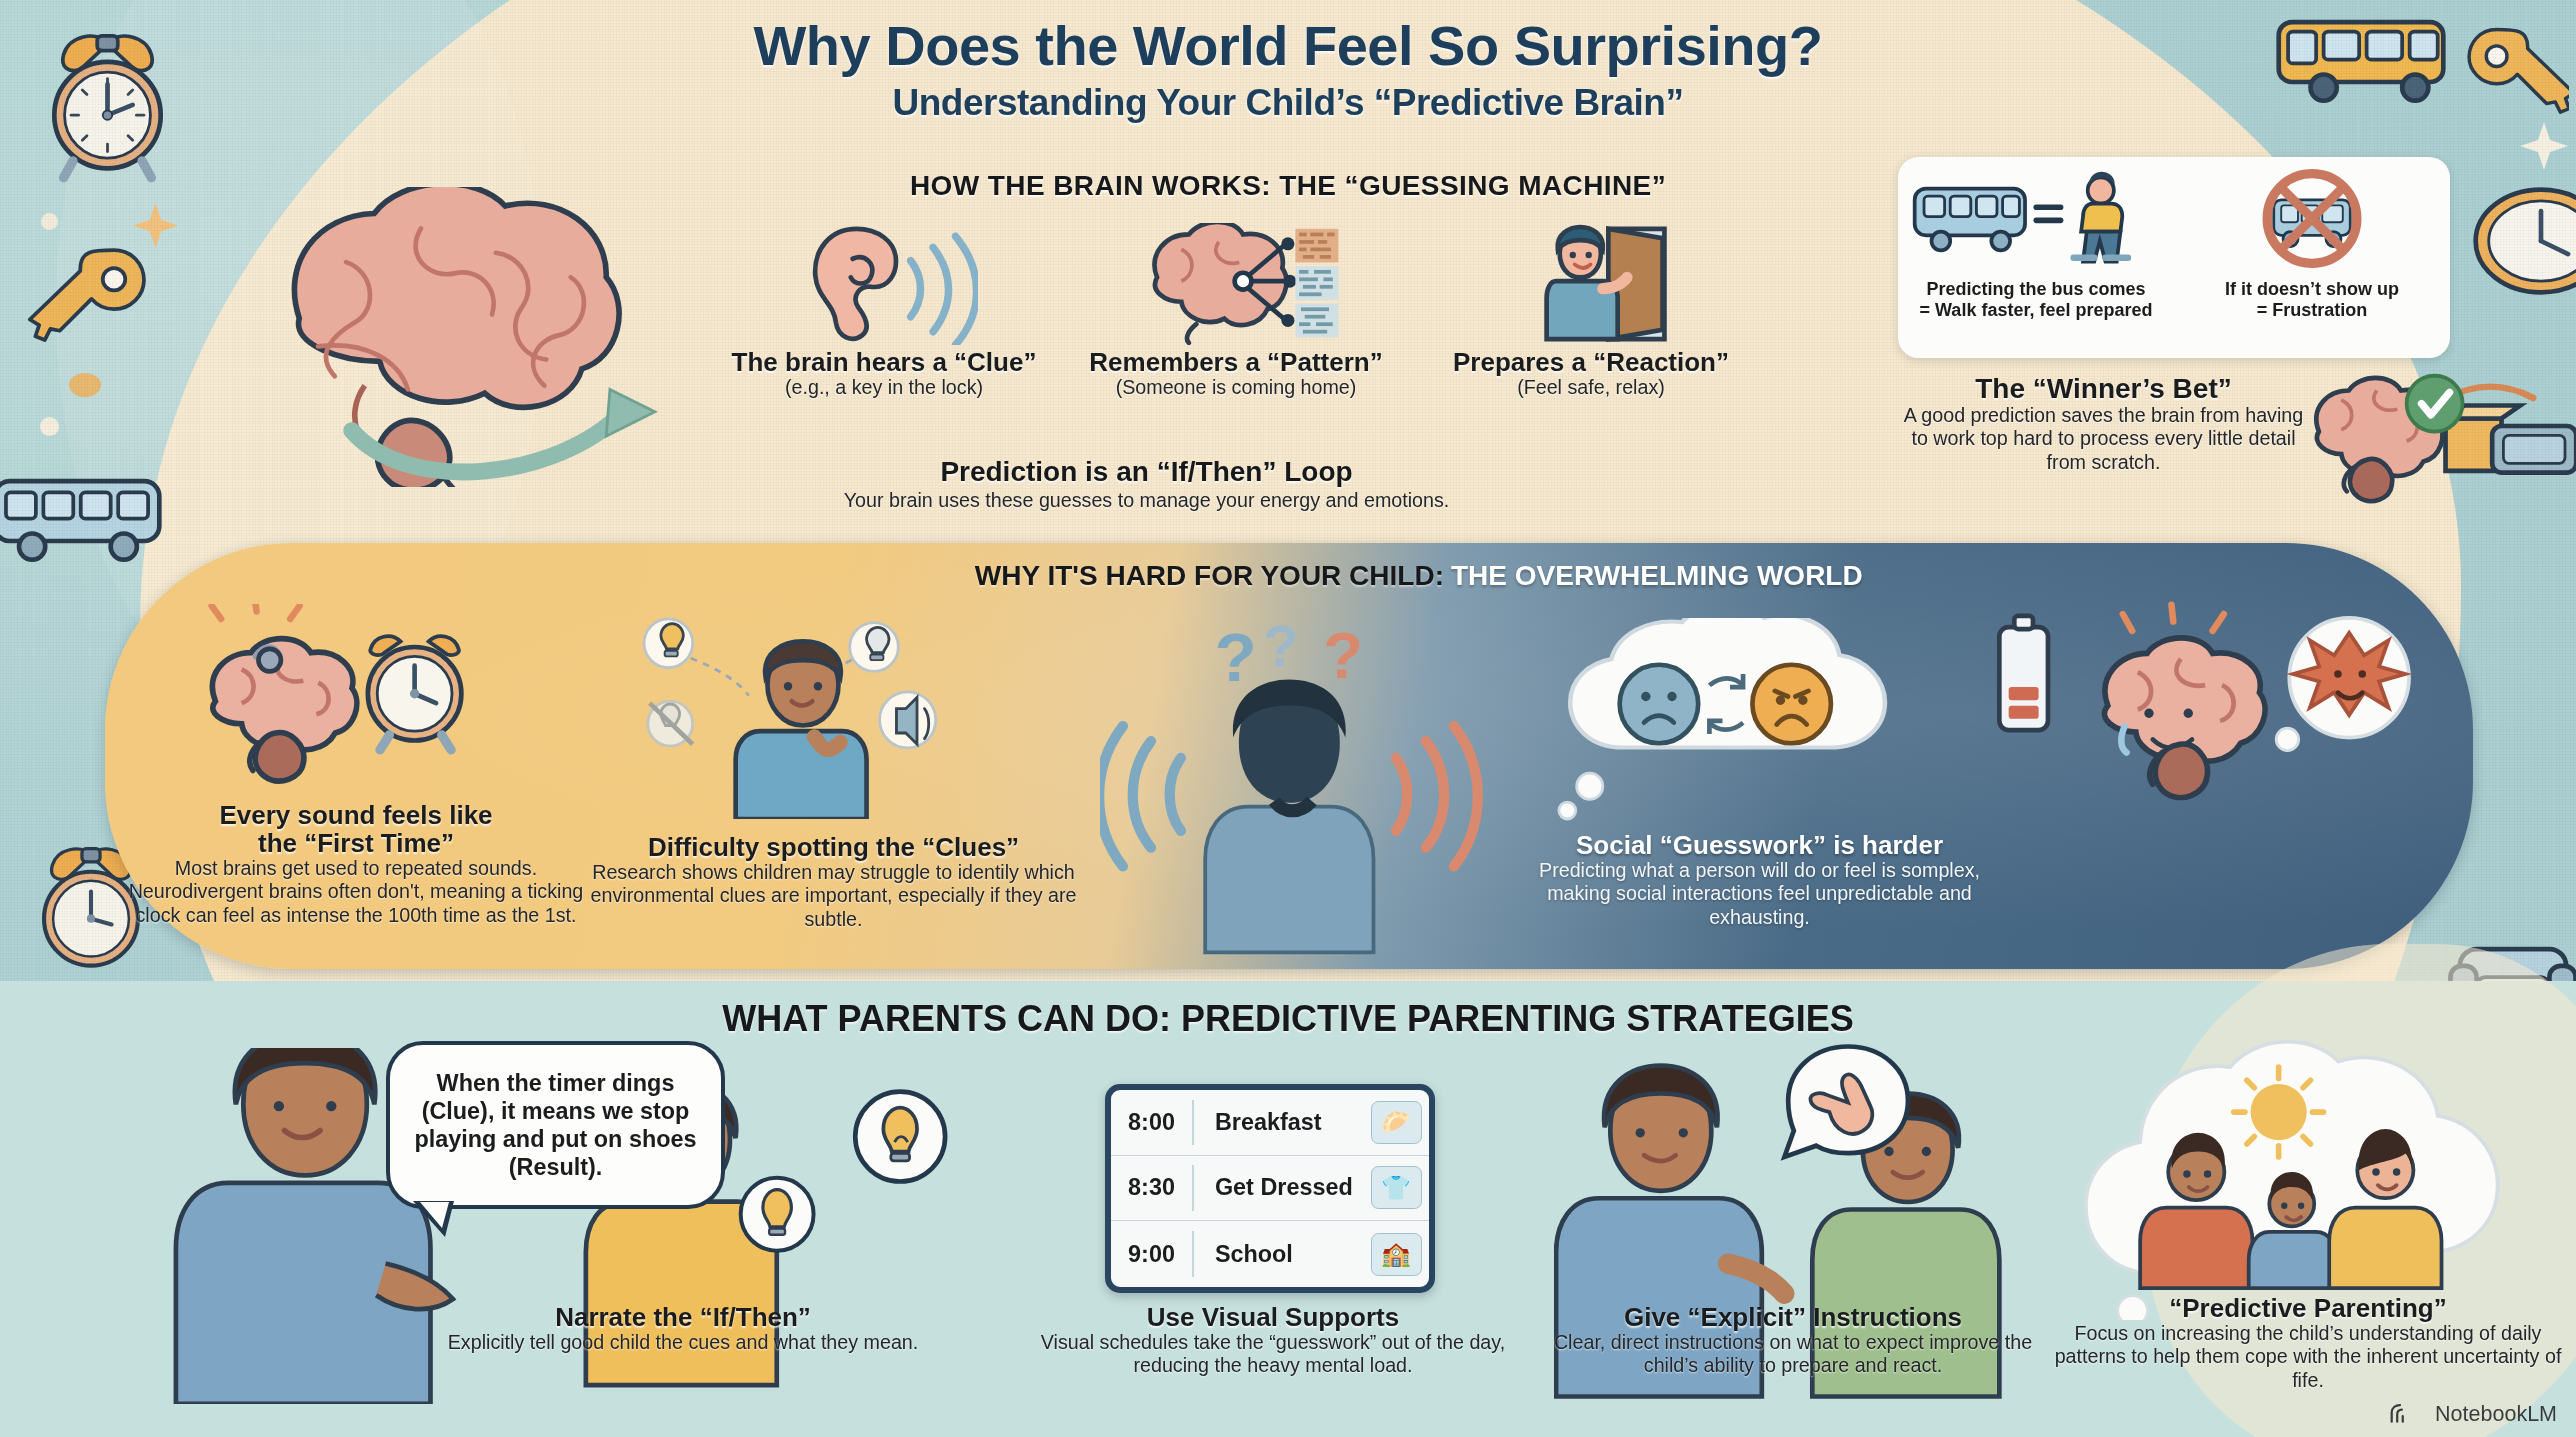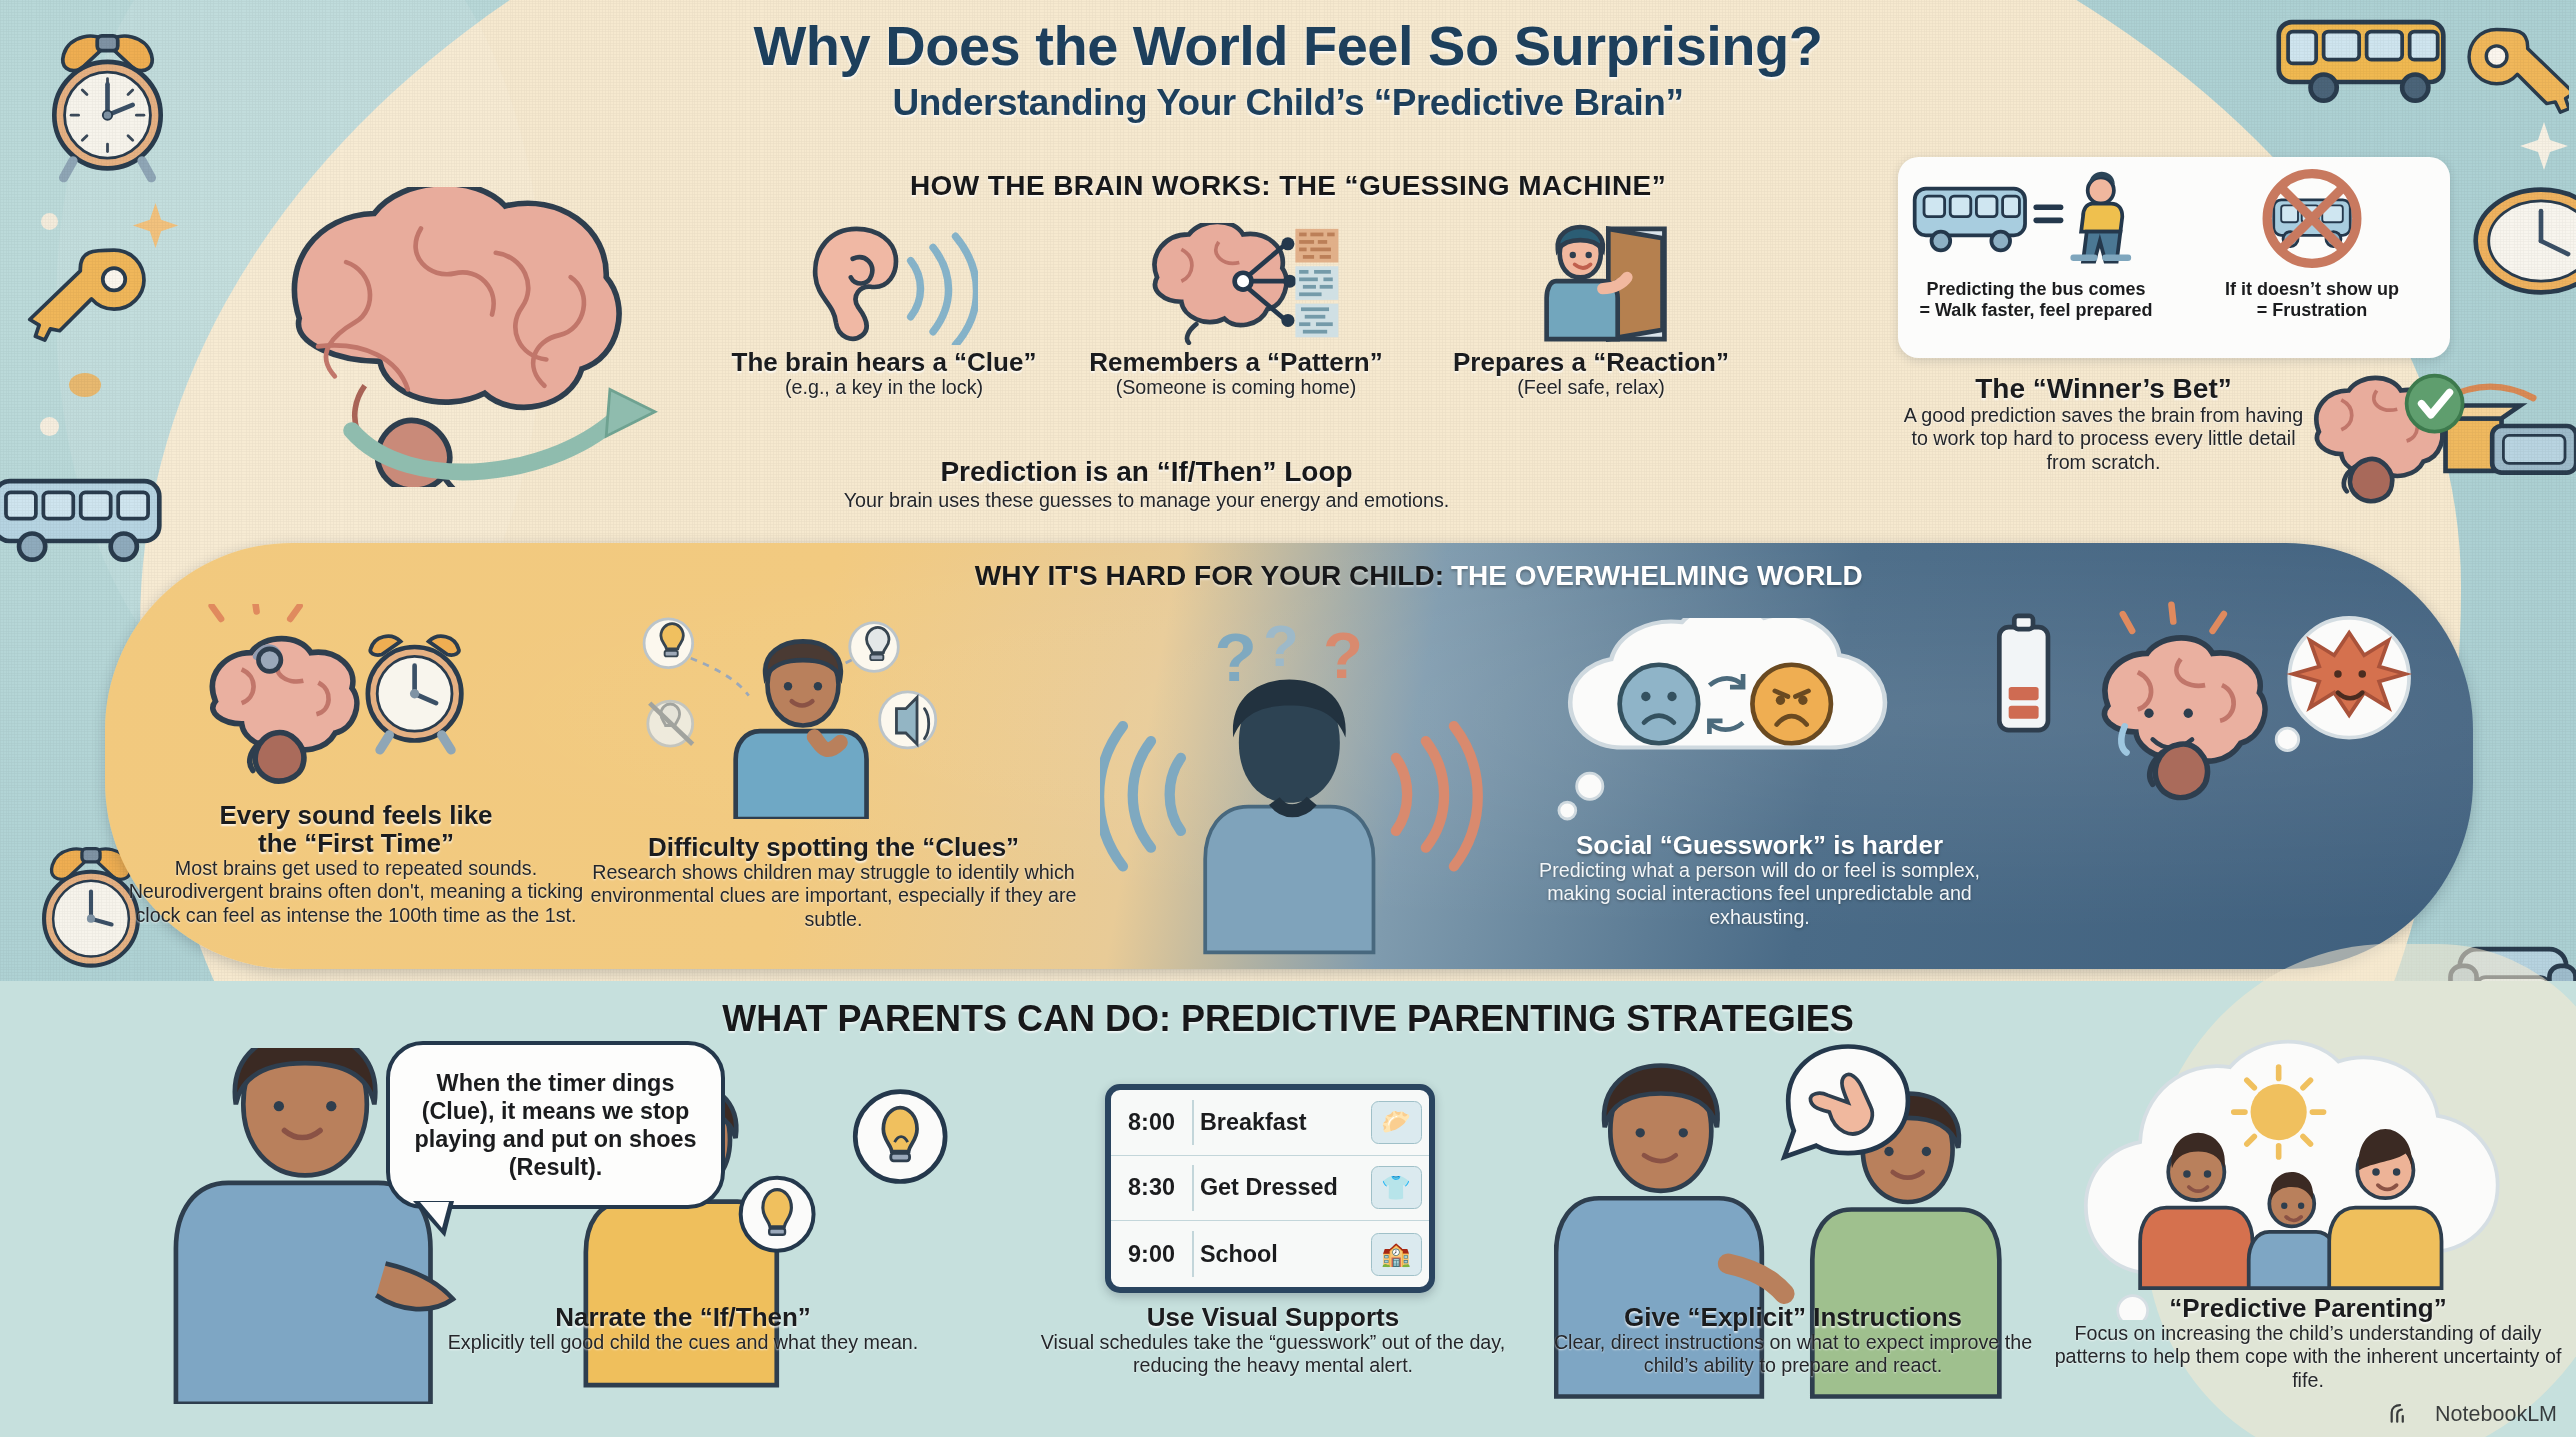--- a/index.html
+++ b/index.html
@@ -109,21 +109,21 @@
   
   .sched{
     position:absolute;left:1105px;top:1084px;width:318px;height:197px;
     background:#f7f9f8;border:6.6px solid #2a4560;border-radius:15px;
     box-shadow:0 3.7px 9.4px rgba(30,45,60,.25);overflow:hidden;
   }
   .srow{display:flex;align-items:center;height:33.33%;box-sizing:border-box;border-bottom:1.9px solid #c3d6da;}
   .srow:last-child{border-bottom:none;}
   .stime{width:81px;text-align:center;font-weight:bold;font-size:23.4px;color:#1b1c1e;}
   .sdiv{width:1.9px;height:70%;background:#c3d6da;}
-  .slab{flex:1;padding-left:6px;font-weight:bold;font-size:23.4px;color:#1b1c1e;}
+  .slab{flex:1;padding-left:21px;font-weight:bold;font-size:23.4px;color:#1b1c1e;}
   .sicon{width:49px;height:41px;margin-right:7.5px;border:1.9px solid #9fc0c8;border-radius:7.5px;
     background:#dbeaef;display:flex;align-items:center;justify-content:center;font-size:24px;}
 
   .wmark{position:absolute;right:19px;bottom:11.2px;display:flex;align-items:center;gap:23px;
     font-size:21.5px;color:#1d1f22;opacity:.85;}
 </style>
 </head>
 <body>
 
 <div id="stage">
@@ -634,21 +634,21 @@
     </div>
     <div class="srow">
       <div class="stime">9:00</div>
       <div class="sdiv"></div>
       <div class="slab">School</div>
       <div class="sicon">🏫</div>
     </div>
   </div>
   <div class="b3item" style="left:1011px;top:1303px;width:524px;">
     <div class="cap-title">Use Visual Supports</div>
-    <div class="cap-sub">Visual schedules take the “guesswork” out of the day, reducing the heavy mental alert.</div>
+    <div class="cap-sub">Visual schedules take the “guesswork” out of the day, reducing the heavy mental load.</div>
   </div>
 
   <svg style="position:absolute;left:1554px;top:1058px" width="468" height="346" viewBox="0 0 500 370">
     <path d="M60 78c0-42 24-62 54-62s54 20 54 62c0 36-22 64-54 64S60 114 60 78z" fill="#b9805c" stroke="#2e3e4e" stroke-width="5"></path>
     <path d="M54 74c-6-46 28-66 60-66s66 20 60 66c-6-26-28-36-60-36s-54 10-60 36z" fill="#3b2a23" stroke="#2e3e4e" stroke-width="5"></path>
     <circle cx="92" cy="80" r="5" fill="#2e3e4e"></circle>
       <circle cx="138" cy="80" r="5" fill="#2e3e4e"></circle>
     <path d="M96 104c12 8 24 8 34 0" stroke="#8a5245" stroke-width="5" fill="none" stroke-linecap="round"></path>
     <path d="M48 150h128c30 0 46 26 46 58v154H2V208c0-32 16-58 46-58z" fill="#7ea6c4" stroke="#2e3e4e" stroke-width="5"></path>
     <path d="M186 220c28 6 48 18 60 32" stroke="#b9805c" stroke-width="22" fill="none" stroke-linecap="round"></path>

